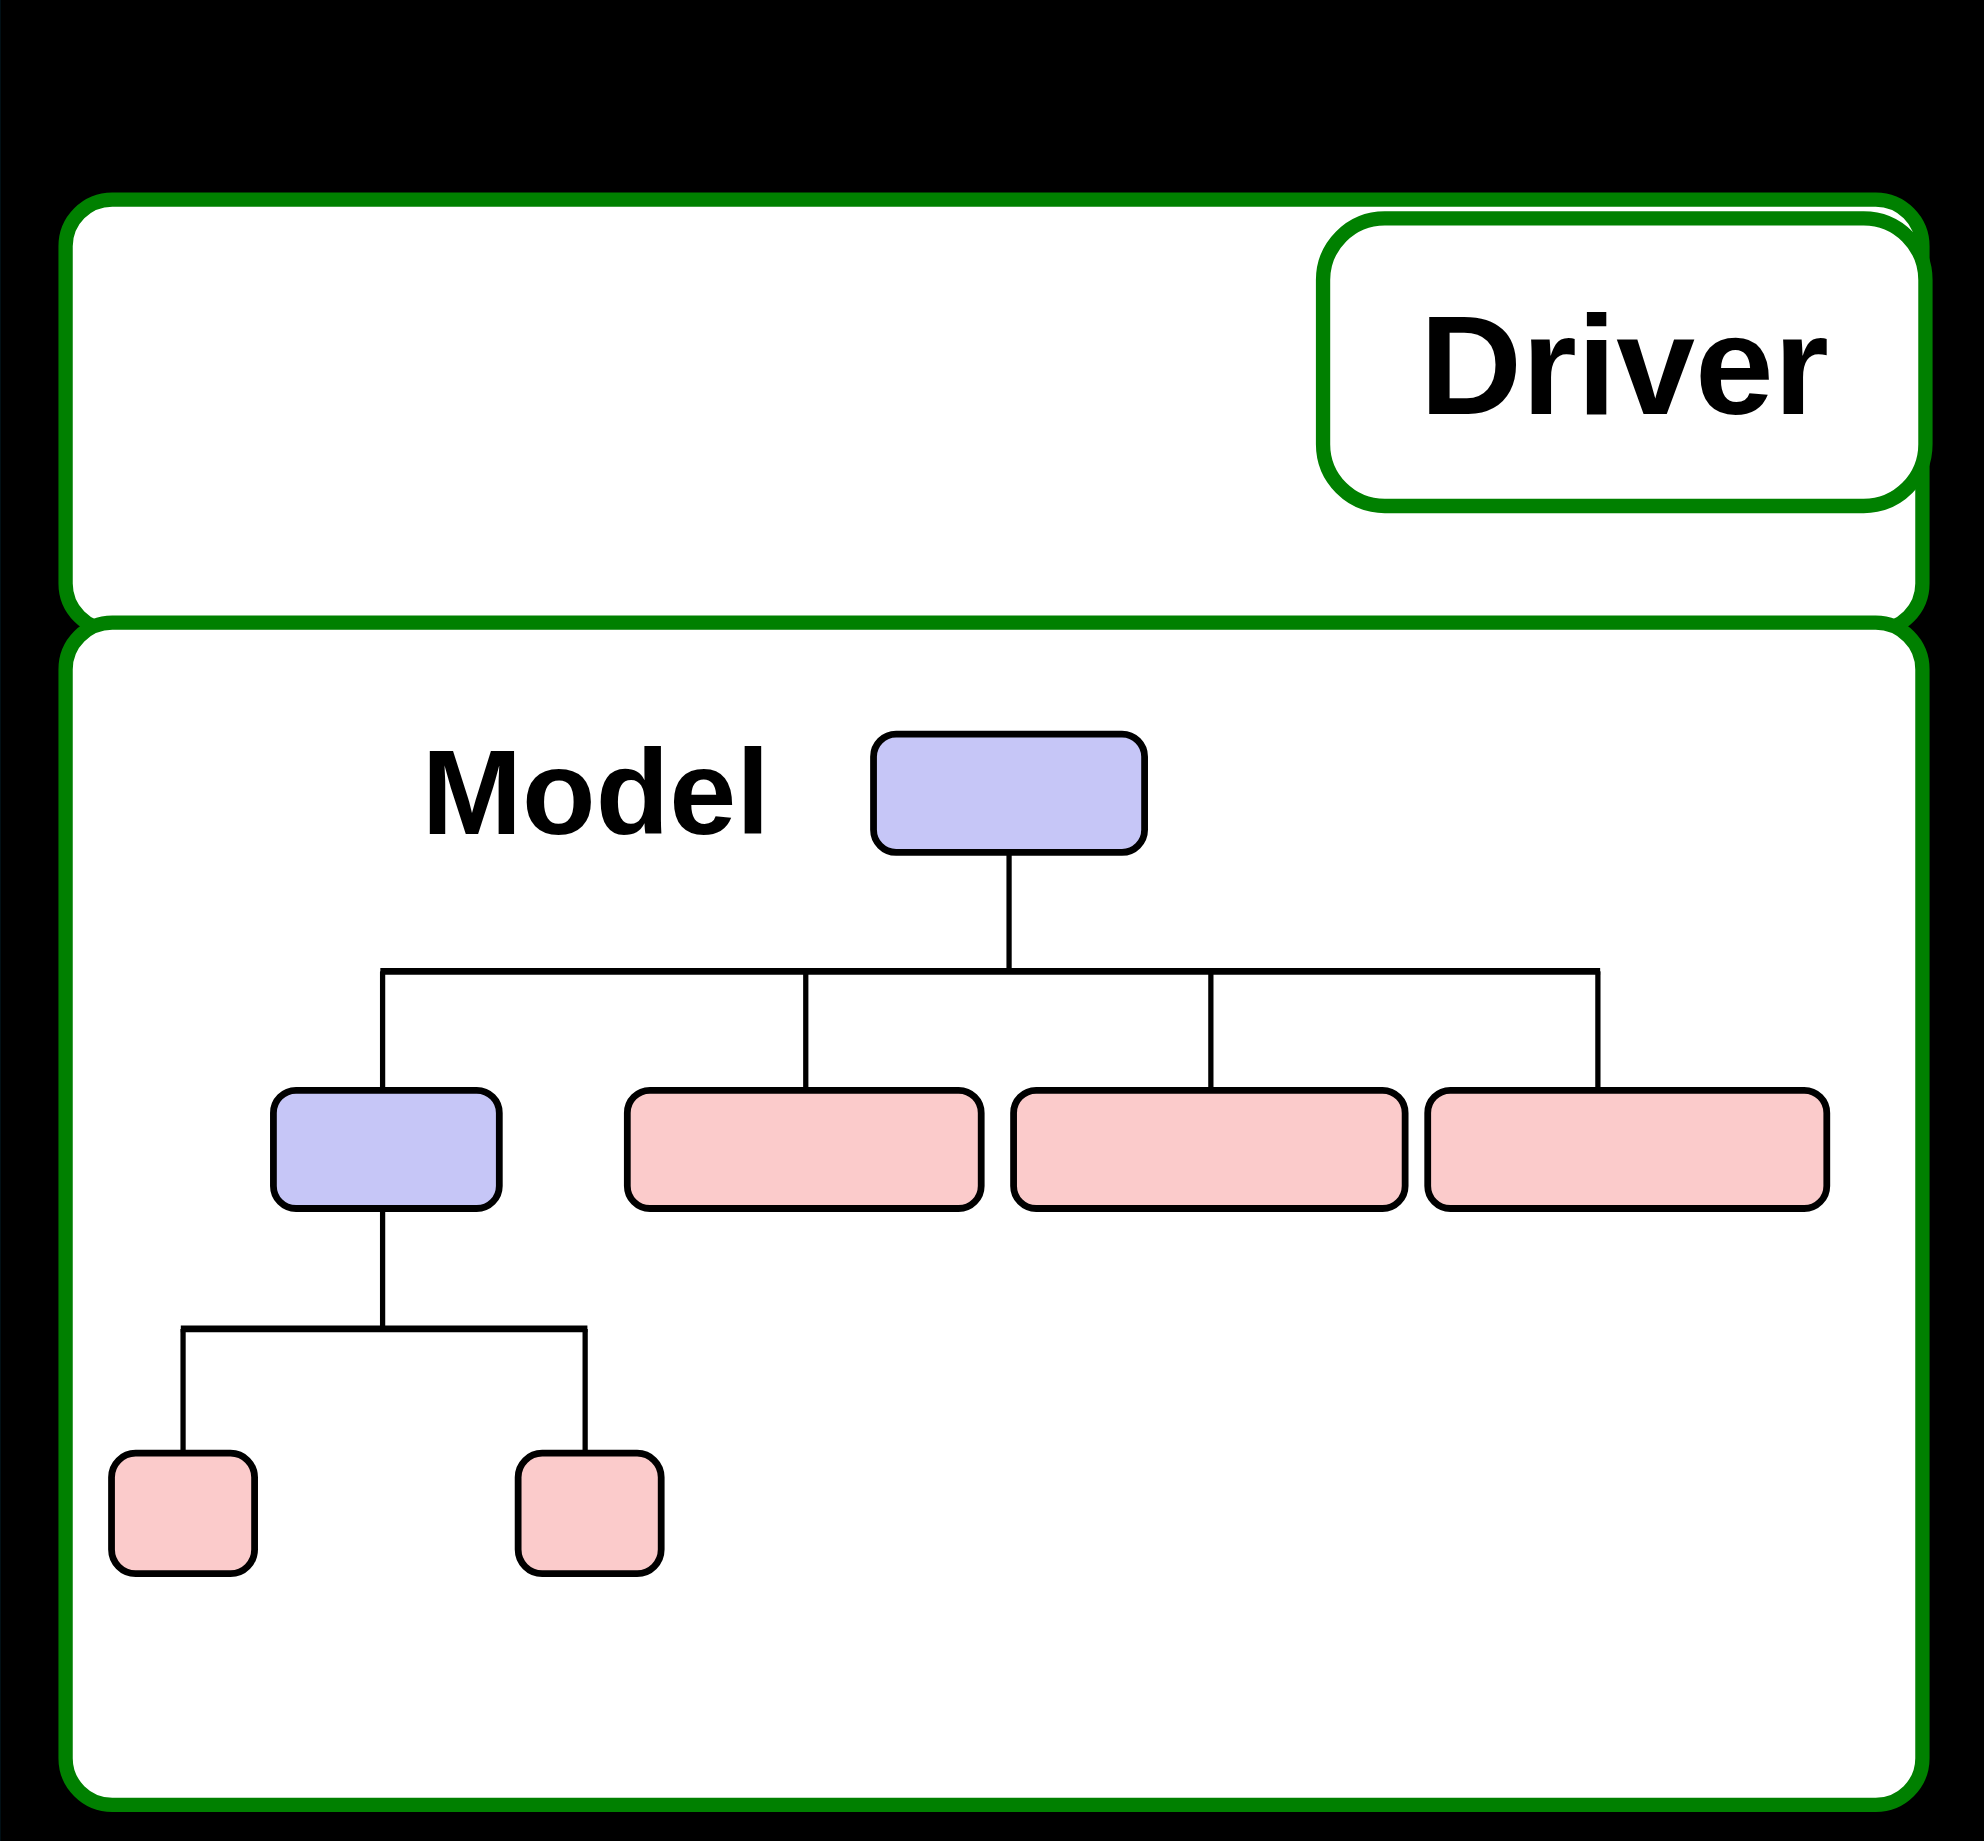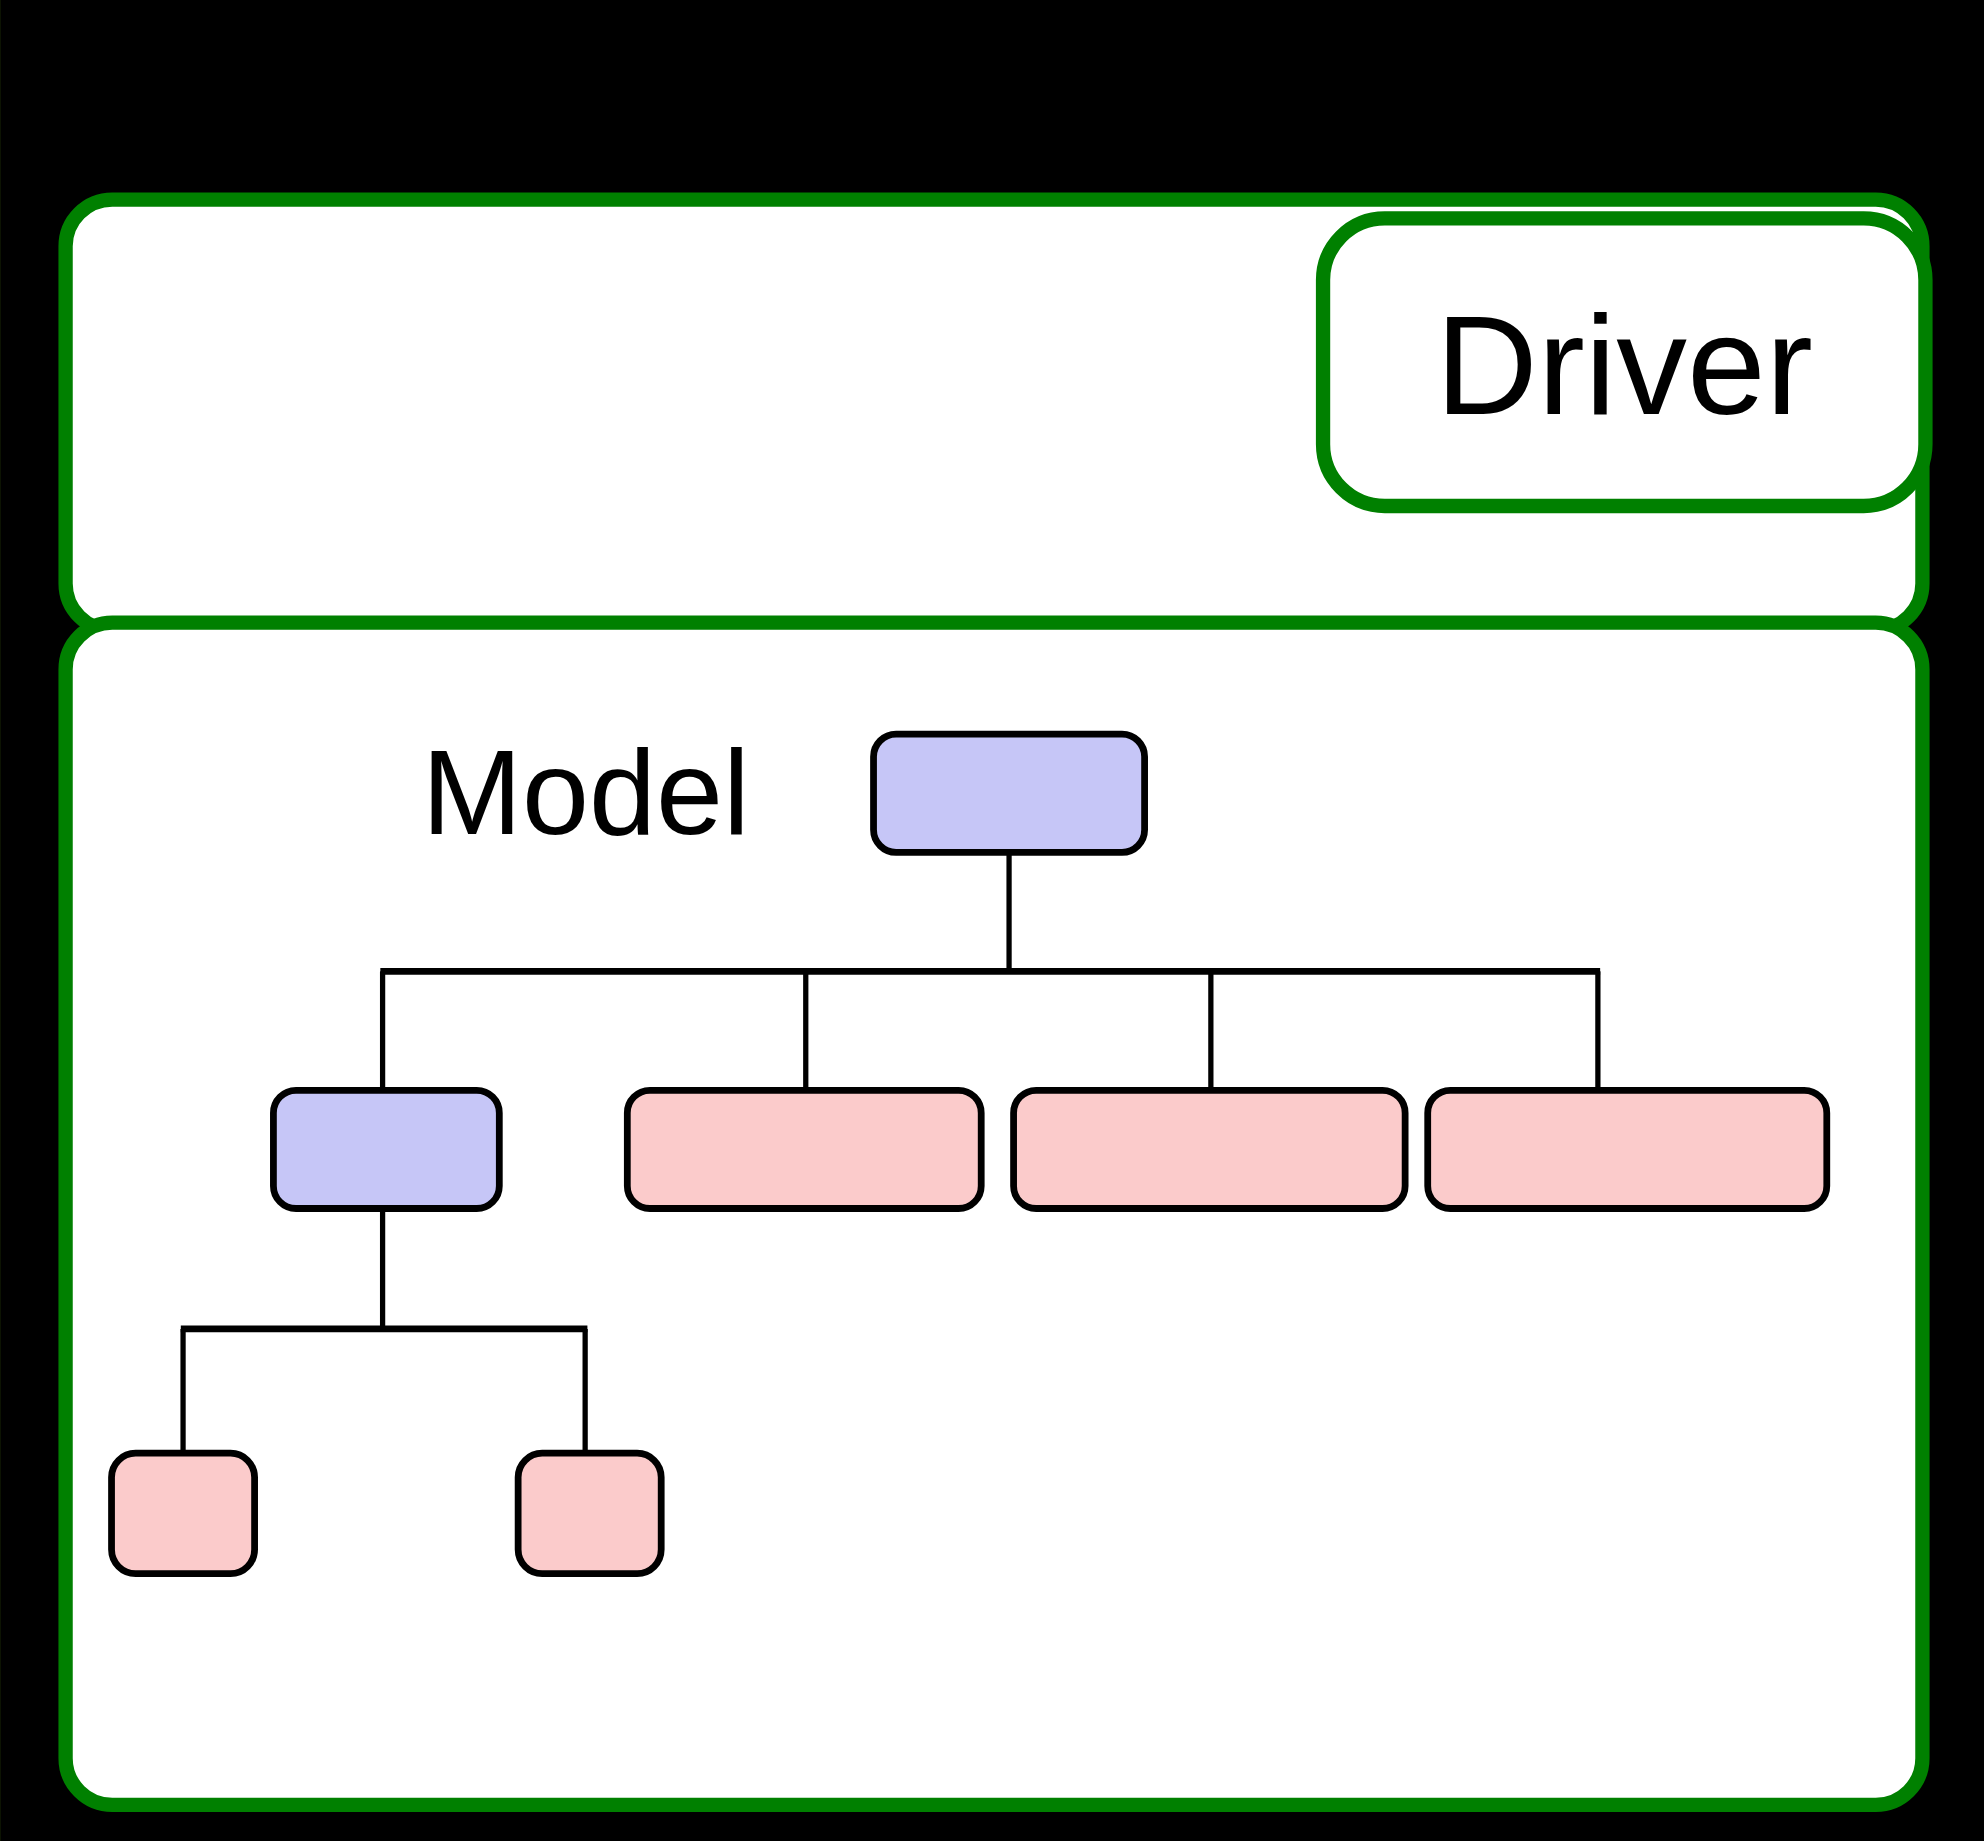--- a/index.html
+++ b/index.html
@@ -11,21 +11,22 @@
   body {
     width: 1985px;
     height: 1841px;
     overflow: hidden;
     font-family: "Liberation Sans", sans-serif;
   }
   #stage {
     position: relative;
     width: 1972px;
     height: 1841px;
-    background: #84cc16;
+    background: #0ea5e9;
+    font-weight: bold;
   }
   #diagram {
     position: absolute;
     left: 0;
     top: 0;
     width: 1985px;
     height: 1841px;
     display: block;
   }
   .lbl {

